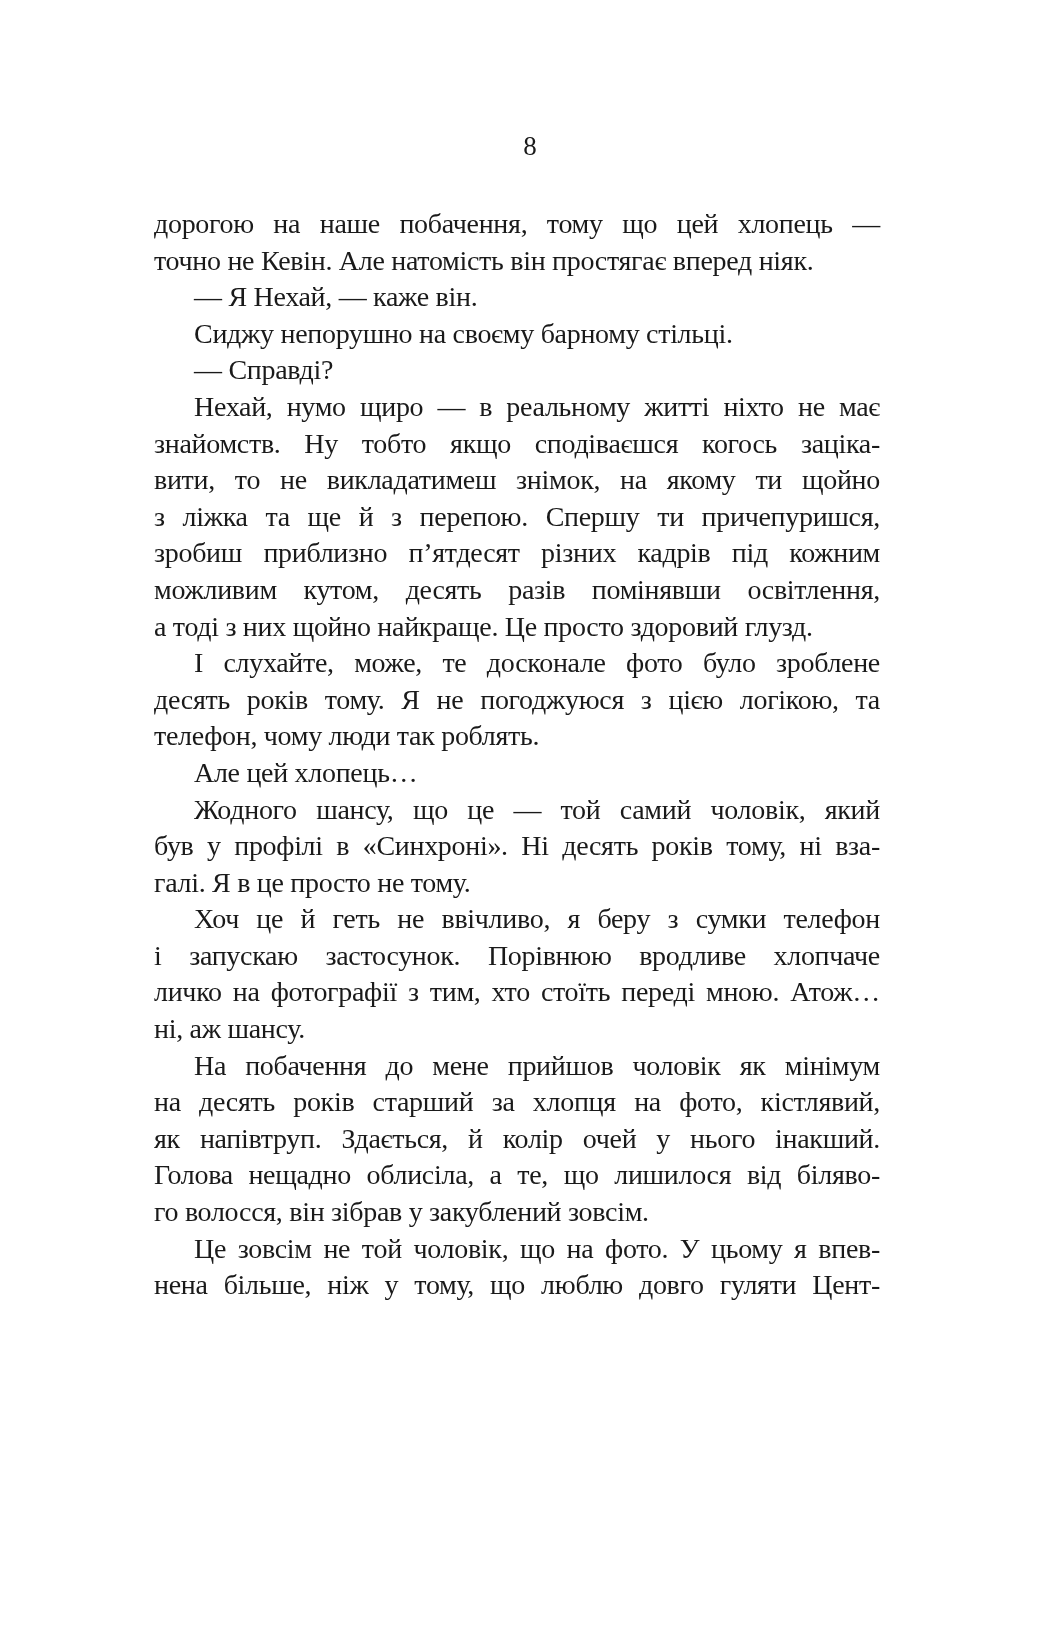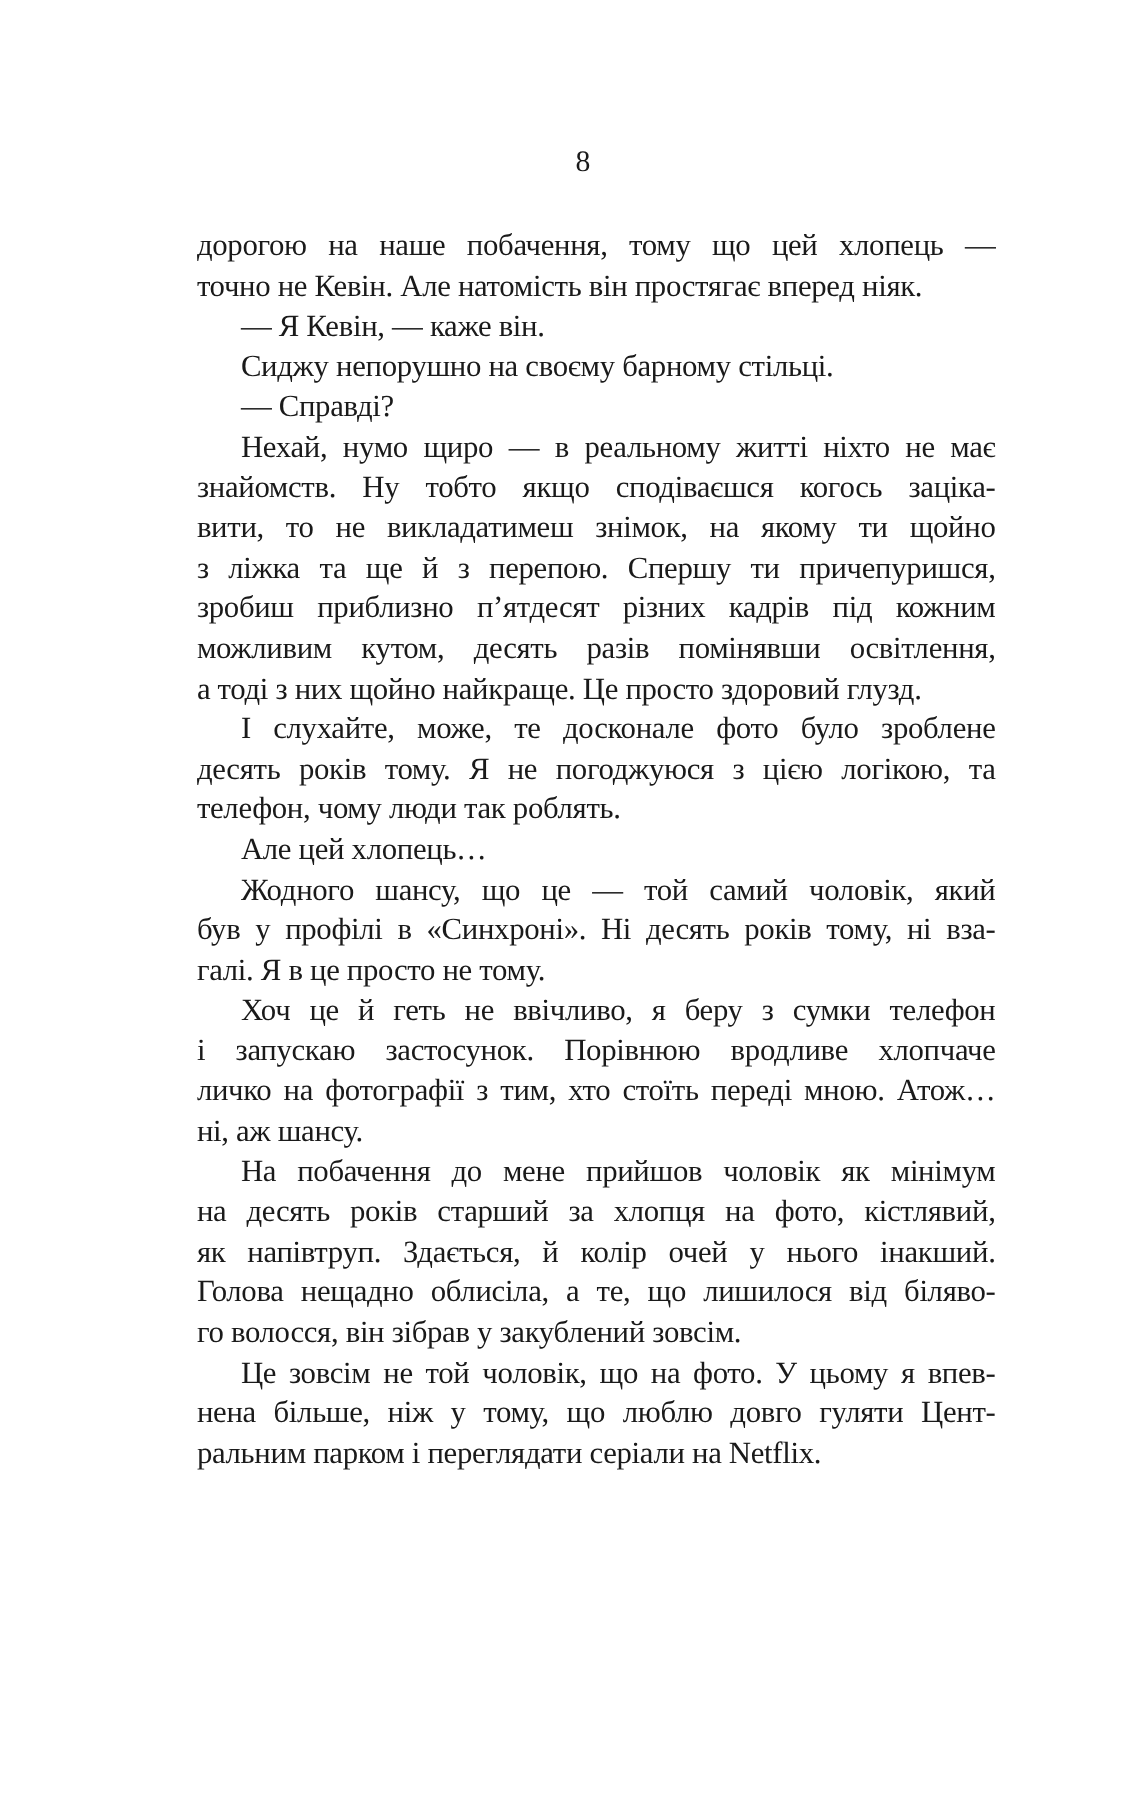--- a/index.html
+++ b/index.html
@@ -21,21 +21,21 @@
     top: 130px;
     left: 167px;
     width: 726px;
     text-align: center;
     font-size: 27px;
     line-height: 32px;
     color: #1a1a1a;
   }
   .text-block {
     position: absolute;
-    left: 179px;
+    left: 154px;
     top: 206px;
     width: 726px;
     font-size: 28px;
     line-height: 36.6px;
     letter-spacing: -0.3px;
     color: #1a1a1a;
   }
   .line {
     text-align: justify;
     text-align-last: justify;
@@ -51,21 +51,21 @@
   }
 </style>
 </head>
 <body>
 
 <div class="book-page">
   <div class="page-number">8</div>
   <div class="text-block">
       <div class="line"><span>дорогою на наше побачення, тому що цей хлопець —</span></div>
       <div class="line last"><span>точно </span><span class="italic">не</span><span> Кевін. Але натомість він простягає вперед ніяк.</span></div>
-      <div class="line indent last"><span>— Я Кевін, — каже він.</span></div>
+      <div class="line indent last"><span>— Я Нехай, — каже він.</span></div>
       <div class="line indent last"><span>Сиджу непорушно на своєму барному стільці.</span></div>
       <div class="line indent last"><span>— Справді?</span></div>
       <div class="line indent"><span>Нехай, нумо щиро — в реальному житті ніхто не має</span></div>
       <div class="line"><span>знайомств. Ну тобто якщо сподіваєшся когось заціка-</span></div>
       <div class="line"><span>вити, то не викладатимеш знімок, на якому ти щойно</span></div>
       <div class="line"><span>з ліжка та ще й з перепою. Спершу ти причепуришся,</span></div>
       <div class="line"><span>зробиш приблизно п’ятдесят різних кадрів під кожним</span></div>
       <div class="line"><span>можливим кутом, десять разів помінявши освітлення,</span></div>
       <div class="line last"><span>а тоді з них щойно найкраще. Це просто здоровий глузд.</span></div>
       <div class="line indent"><span>І слухайте, може, те досконале фото було зроблене</span></div>
@@ -79,15 +79,14 @@
       <div class="line"><span>і запускаю застосунок. Порівнюю вродливе хлопчаче</span></div>
       <div class="line"><span>личко на фотографії з тим, хто стоїть переді мною. Атож…</span></div>
       <div class="line last"><span>ні, аж шансу.</span></div>
       <div class="line indent"><span>На побачення до мене прийшов чоловік як мінімум</span></div>
       <div class="line"><span>на десять років старший за хлопця на фото, кістлявий,</span></div>
       <div class="line"><span>як напівтруп. Здається, й колір очей у нього інакший.</span></div>
       <div class="line"><span>Голова нещадно облисіла, а те, що лишилося від біляво-</span></div>
       <div class="line last"><span>го волосся, він зібрав у закублений зовсім.</span></div>
       <div class="line indent"><span>Це зовсім не той чоловік, що на фото. У цьому я впев-</span></div>
       <div class="line"><span>нена більше, ніж у тому, що люблю довго гуляти Цент-</span></div>
-      <div class="line last"><span>ральним парком і переглядати серіали на </span><span class="italic">Netflix</span><span>.</span></div>
     </div>
 </div>
 
 </body></html>

